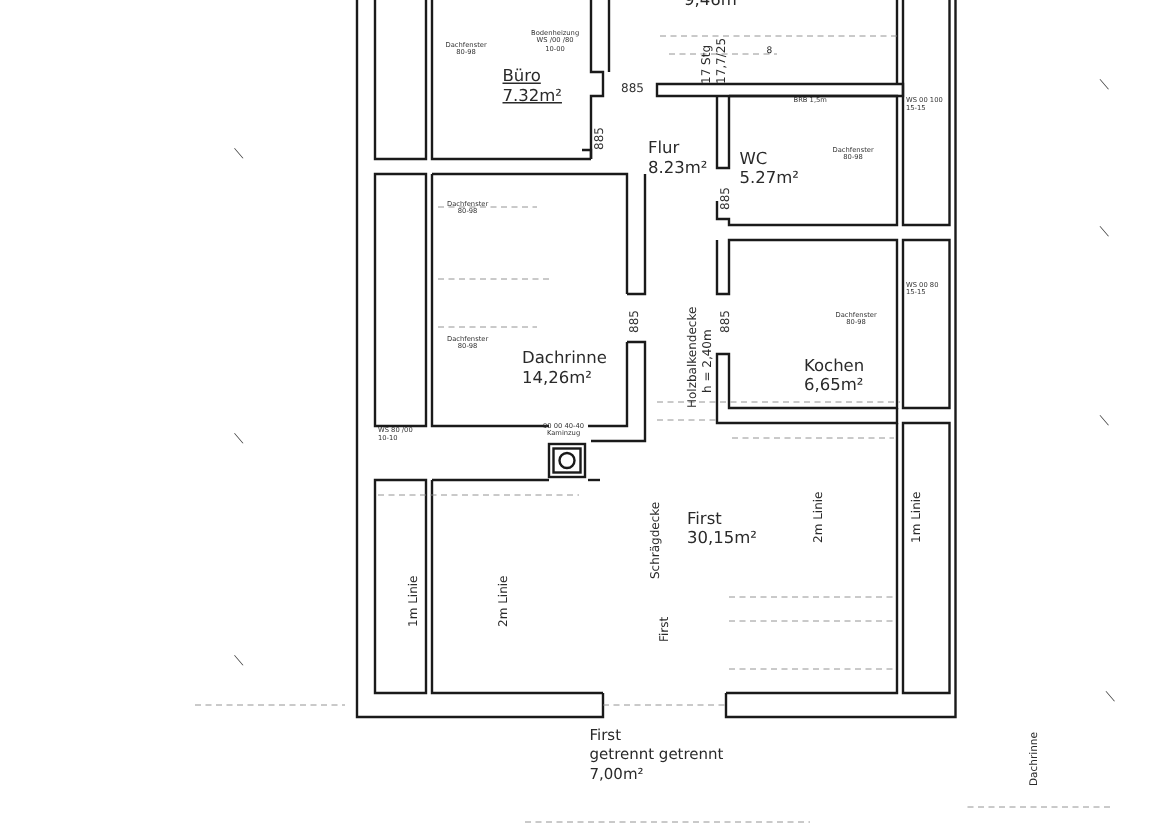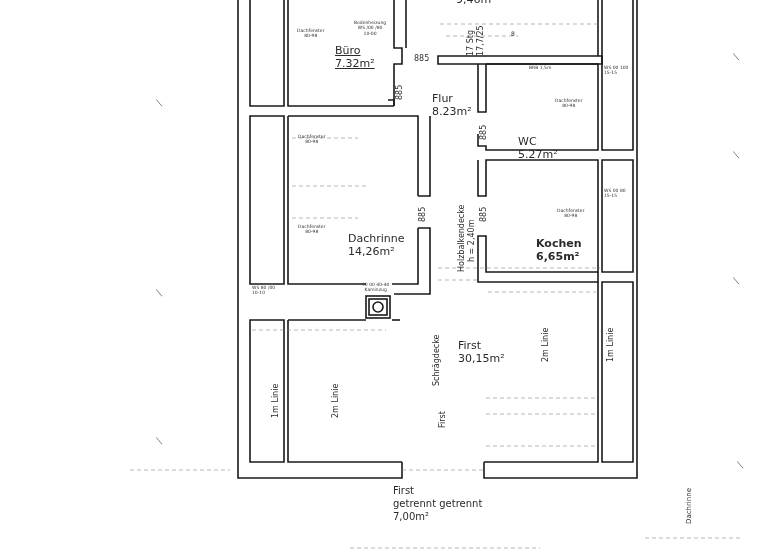--- a/index.html
+++ b/index.html
@@ -80,29 +80,29 @@
 </svg>
 
 <div class="lbl room" style="left:335px;top:45px;text-decoration:underline;">
   <div>Büro</div>
   <div>7.32m²</div>
 </div>
 <div class="lbl room" style="left:432px;top:93px;">
   <div>Flur</div>
   <div>8.23m²</div>
 </div>
-<div class="lbl room" style="left:518px;top:100px;margin-top:36px;">
+<div class="lbl room" style="left:493px;top:100px;">
   <div>WC</div>
   <div>5.27m²</div>
 </div>
 <div class="lbl room" style="left:348px;top:233px;">
   <div>Dachrinne</div>
   <div>14,26m²</div>
 </div>
-<div class="lbl room" style="left:536px;top:238px;font-weight:bold;">
+<div class="lbl room" style="left:536px;top:238px;">
   <div>Kochen</div>
   <div>6,65m²</div>
 </div>
 <div class="lbl room" style="left:458px;top:340px;">
   <div>First</div>
   <div>30,15m²</div>
 </div>
 <div class="lbl" style="left:393px;top:484px;font-size:10px;line-height:13px;">
   <div>First</div>
   <div>getrennt getrennt</div>

